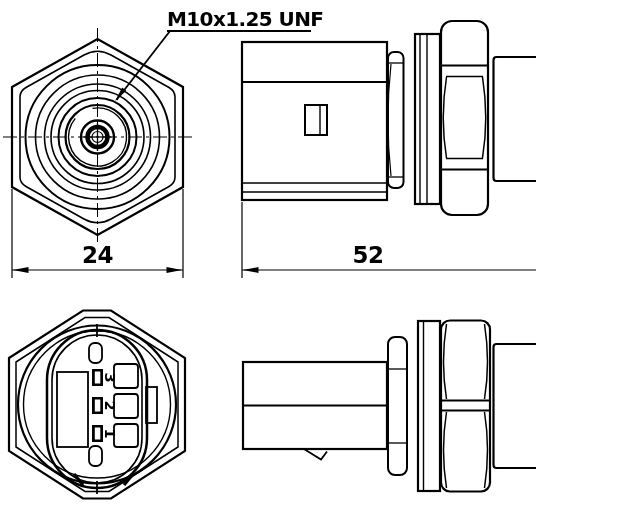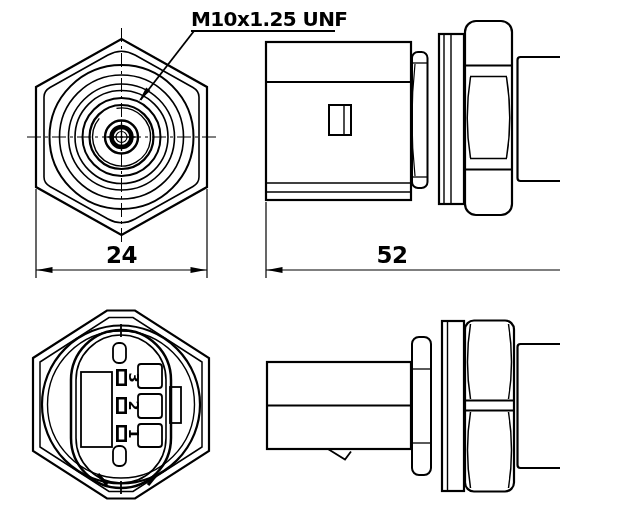--- a/index.html
+++ b/index.html
@@ -6,21 +6,20 @@
     margin: 0;
     padding: 0;
     background: #ffffff;
   }
   .stage {
     position: relative;
     width: 536px;
     height: 513px;
     background: #ffffff;
     overflow: hidden;
-    margin-left: 24px;
   }
   svg { display: block; }
   
   svg .ln, svg polygon.ln, svg rect.ln, svg circle.ln, svg path.ln, svg line.ln, svg polyline.ln {
     fill: none;
     stroke: #000000;
     stroke-linecap: butt;
     stroke-linejoin: miter;
   }
   svg .round { stroke-linecap: round; stroke-linejoin: round; }

